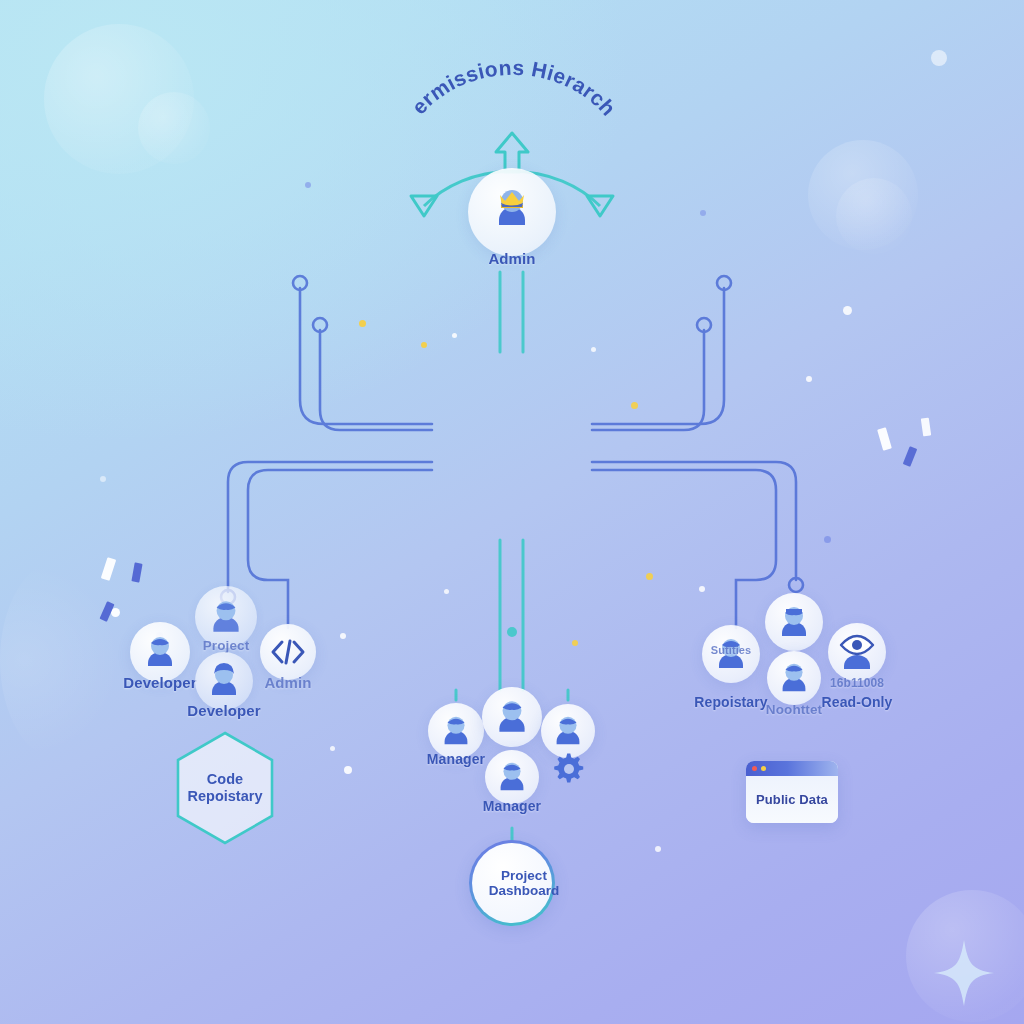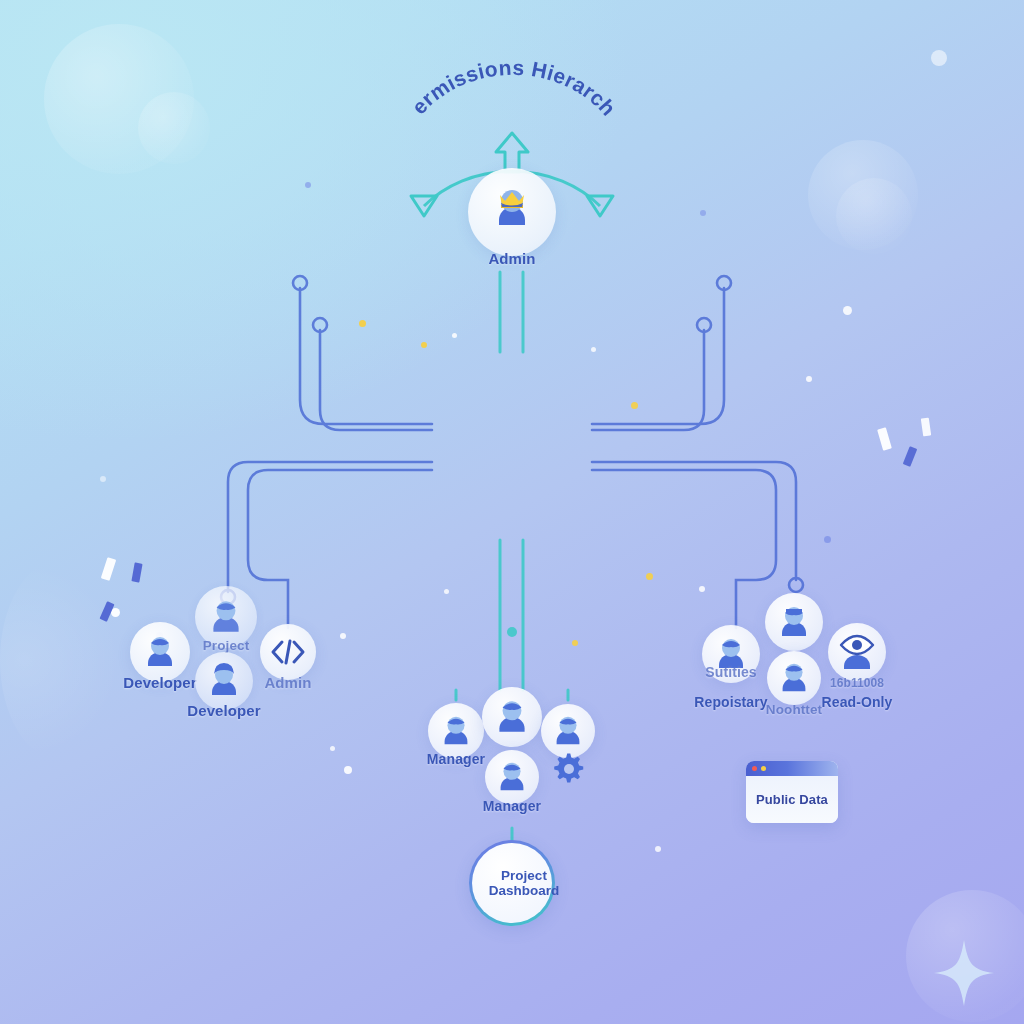--- a/index.html
+++ b/index.html
@@ -366,20 +366,27 @@
 
   <div class="avatar" style="left:288px;top:652px;width:56px;height:56px;">
     <svg width="38" height="30" viewBox="0 0 38 30">
       <path d="M13,5 L4,15 L13,25" fill="none" stroke="#3a57b7" stroke-width="3" stroke-linecap="round" stroke-linejoin="round"></path>
       <path d="M25,5 L34,15 L25,25" fill="none" stroke="#3a57b7" stroke-width="3" stroke-linecap="round" stroke-linejoin="round"></path>
       <path d="M21,4 L17,26" fill="none" stroke="#3a57b7" stroke-width="3" stroke-linecap="round"></path>
     </svg>
   </div>
   <div class="label faint" style="left:288px;top:674px;">Admin</div>
 
+  <div id="code-repo">
+    <svg width="106" height="118" viewBox="0 0 106 118" style="position:absolute;left:0;top:0;">
+      <polygon points="53,4 100,31 100,87 53,114 6,87 6,31" fill="rgba(255,255,255,0.62)" stroke="#3fc9c8" stroke-width="2.6"></polygon>
+    </svg>
+    <div class="hex-label">Code
+Repoistary</div>
+  </div>
 
   <div class="avatar" style="left:456px;top:731px;width:56px;height:56px;">
     <svg width="38" height="38" viewBox="0 0 40 40">
       <path d="M20,20 c-7,0 -12,5 -12,11 v3 h24 v-3 c0,-6 -5,-11 -12,-11 z" fill="#4a6ed8"></path>
       <circle cx="20" cy="14" r="9" fill="#9cc0ef"></circle>
       <path d="M11,11 q9,-8 18,0 q-4,3 -9,2 q-5,1 -9,-2 z" fill="#4a6ed8"></path>
     </svg>
   </div>
   <div class="label" style="left:456px;top:751px;font-size:14px;">Manager</div>
 
@@ -420,21 +427,21 @@
     </div>
   </div>
 
   <div class="avatar" style="left:731px;top:654px;width:58px;height:58px;">
     <svg width="40" height="40" viewBox="0 0 40 40">
       <path d="M20,20 c-7,0 -12,5 -12,11 v3 h24 v-3 c0,-6 -5,-11 -12,-11 z" fill="#4a6ed8"></path>
       <circle cx="20" cy="14" r="9" fill="#9cc0ef"></circle>
       <path d="M11,11 q9,-8 18,0 q-4,3 -9,2 q-5,1 -9,-2 z" fill="#4a6ed8"></path>
     </svg>
   </div>
-  <div class="label faint" style="left:731px;top:664px;font-size:14px;">Sutities</div>
+  <div class="label faint" style="left:731px;top:644px;font-size:11px;">Sutities</div>
   <div class="label" style="left:731px;top:694px;font-size:14px;">Repoistary</div>
 
   <div class="avatar" style="left:794px;top:622px;width:58px;height:58px;">
     <svg width="40" height="40" viewBox="0 0 40 40">
       <path d="M20,20 c-7,0 -12,5 -12,11 v3 h24 v-3 c0,-6 -5,-11 -12,-11 z" fill="#4a6ed8"></path>
       <circle cx="20" cy="14" r="9" fill="#9cc0ef"></circle>
       <path d="M11,11 q9,-8 18,0 q-4,3 -9,2 q-5,1 -9,-2 z" fill="#4a6ed8"></path>
       <path d="M12,7 h16 v4 h-16 z" fill="#4a6ed8"></path>
     </svg>
   </div>

